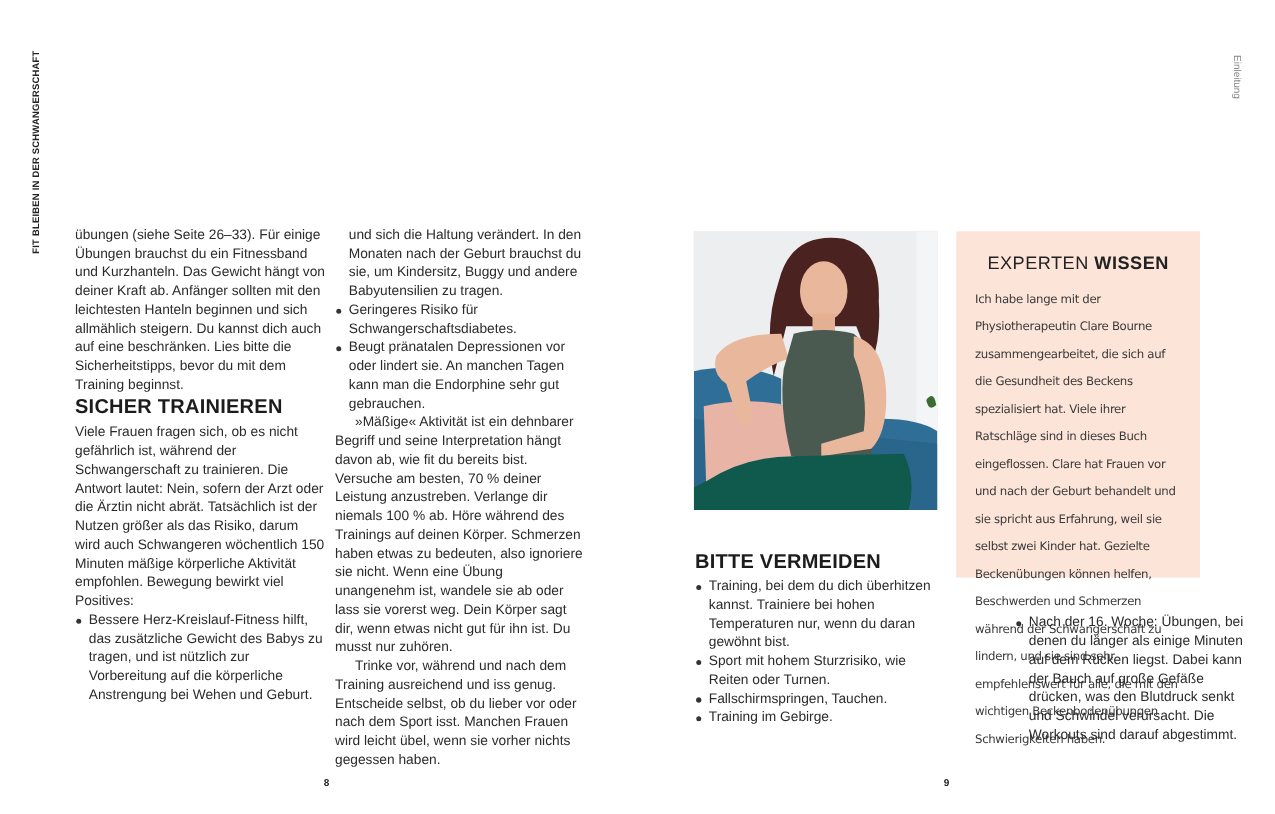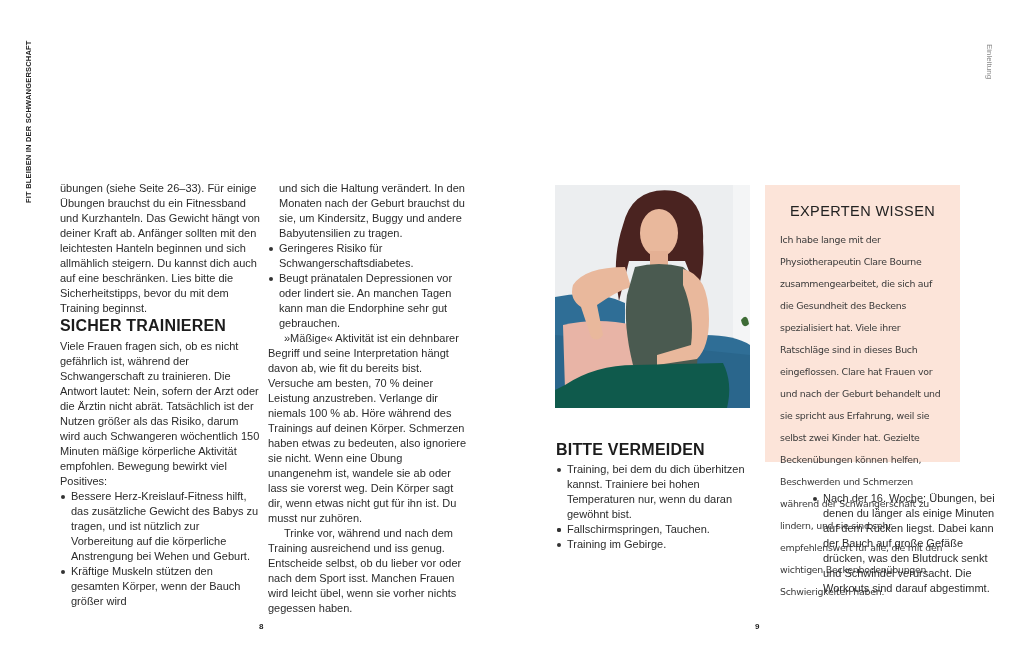--- a/index.html
+++ b/index.html
@@ -41,21 +41,21 @@
   .photo {
     position:absolute; left:555px; top:185px; width:195px; height:223px; overflow:hidden;
     background:#ececec;
   }
   .expert-box {
     position:absolute; left:765px; top:185px; width:195px; height:277px; background:#fce4d9;
   }
   .expert-title {
     text-align:center; margin-top:18px; font-size:14.5px; letter-spacing:0.4px; color:#222;
   }
-  .expert-title b { font-weight:normal; }
+  .expert-title b { font-weight:bold; }
   .expert-text {
     margin:10px 12px 0 15px; font-size:9.4px; line-height:22px; color:#3a3a3a;
     font-family:"DejaVu Sans", sans-serif; letter-spacing:-0.25px;
   }
   .page-num { position:absolute; top:622px; font-size:8px; font-weight:bold; color:#222; }
 </style>
 </head>
 <body>
 
 <div class="running-head-left">
@@ -64,21 +64,20 @@
 <div class="running-head-right">
   <span>Einleitung</span>
 </div>
 
 <div class="col col1">
   <p>übungen (siehe Seite 26–33). Für einige Übungen brauchst du ein Fitnessband und Kurzhanteln. Das Gewicht hängt von deiner Kraft ab. Anfänger sollten mit den leichtesten Hanteln beginnen und sich allmählich steigern. Du kannst dich auch auf eine beschränken. Lies bitte die Sicherheitstipps, bevor du mit dem Training beginnst.</p>
   <h2 class="section-heading">SICHER TRAINIEREN</h2>
   <p>Viele Frauen fragen sich, ob es nicht gefährlich ist, während der Schwangerschaft zu trainieren. Die Antwort lautet: Nein, sofern der Arzt oder die Ärztin nicht abrät. Tatsächlich ist der Nutzen größer als das Risiko, darum wird auch Schwangeren wöchentlich 150 Minuten mäßige körperliche Aktivität empfohlen. Bewegung bewirkt viel Positives:</p>
   <ul class="bullets">
     <li><span class="dot"></span><span>Bessere Herz-Kreislauf-Fitness hilft, das zusätzliche Gewicht des Babys zu tragen, und ist nützlich zur Vorbereitung auf die körperliche Anstrengung bei Wehen und Geburt.</span></li>
-    <li><span class="dot"></span><span>Kräftige Muskeln stützen den gesamten Körper, wenn der Bauch größer wird</span></li>
   </ul>
 </div>
 
 <div class="col col2">
   <ul class="bullets">
     <li><span>und sich die Haltung verändert. In den Monaten nach der Geburt brauchst du sie, um Kindersitz, Buggy und andere Babyutensilien zu tragen.</span></li>
     <li><span class="dot"></span><span>Geringeres Risiko für Schwangerschaftsdiabetes.</span></li>
     <li><span class="dot"></span><span>Beugt pränatalen Depressionen vor oder lindert sie. An manchen Tagen kann man die Endorphine sehr gut gebrauchen.</span></li>
   </ul>
   <p class="indent">»Mäßige« Aktivität ist ein dehnbarer Begriff und seine Interpretation hängt davon ab, wie fit du bereits bist. Versuche am besten, 70 % deiner Leistung anzustreben. Verlange dir niemals 100 % ab. Höre während des Trainings auf deinen Körper. Schmerzen haben etwas zu bedeuten, also ignoriere sie nicht. Wenn eine Übung unangenehm ist, wandele sie ab oder lass sie vorerst weg. Dein Körper sagt dir, wenn etwas nicht gut für ihn ist. Du musst nur zuhören.</p>
@@ -119,20 +118,21 @@
     <span>EXPERTEN</span>
     <b>WISSEN</b>
   </div>
   <div class="expert-text">Ich habe lange mit der Physiotherapeutin Clare Bourne zusammengearbeitet, die sich auf die Gesundheit des Beckens spezialisiert hat. Viele ihrer Ratschläge sind in dieses Buch eingeflossen. Clare hat Frauen vor und nach der Geburt behandelt und sie spricht aus Erfahrung, weil sie selbst zwei Kinder hat. Gezielte Beckenübungen können helfen, Beschwerden und Schmerzen während der Schwangerschaft zu lindern, und sie sind sehr empfehlenswert für alle, die mit den wichtigen Beckenbodenübungen Schwierigkeiten haben.</div>
 </div>
 
 <div class="col col3">
   <h2 class="section-heading">BITTE VERMEIDEN</h2>
   <ul class="bullets">
     <li><span class="dot"></span><span>Training, bei dem du dich überhitzen kannst. Trainiere bei hohen Temperaturen nur, wenn du daran gewöhnt bist.</span></li>
+    <li><span class="dot"></span><span>Sport mit hohem Sturzrisiko, wie Reiten oder Turnen.</span></li>
     <li><span class="dot"></span></li>
     <li><span class="dot"></span><span>Fallschirmspringen, Tauchen.</span></li>
     <li><span class="dot"></span><span>Training im Gebirge.</span></li>
   </ul>
 </div>
 
 <div class="col col4">
   <ul class="bullets">
     <li><span class="dot"></span><span>Nach der 16. Woche: Übungen, bei denen du länger als einige Minuten auf dem Rücken liegst. Dabei kann der Bauch auf große Gefäße drücken, was den Blutdruck senkt und Schwindel verursacht. Die Workouts sind darauf abgestimmt.</span></li>
   </ul>

